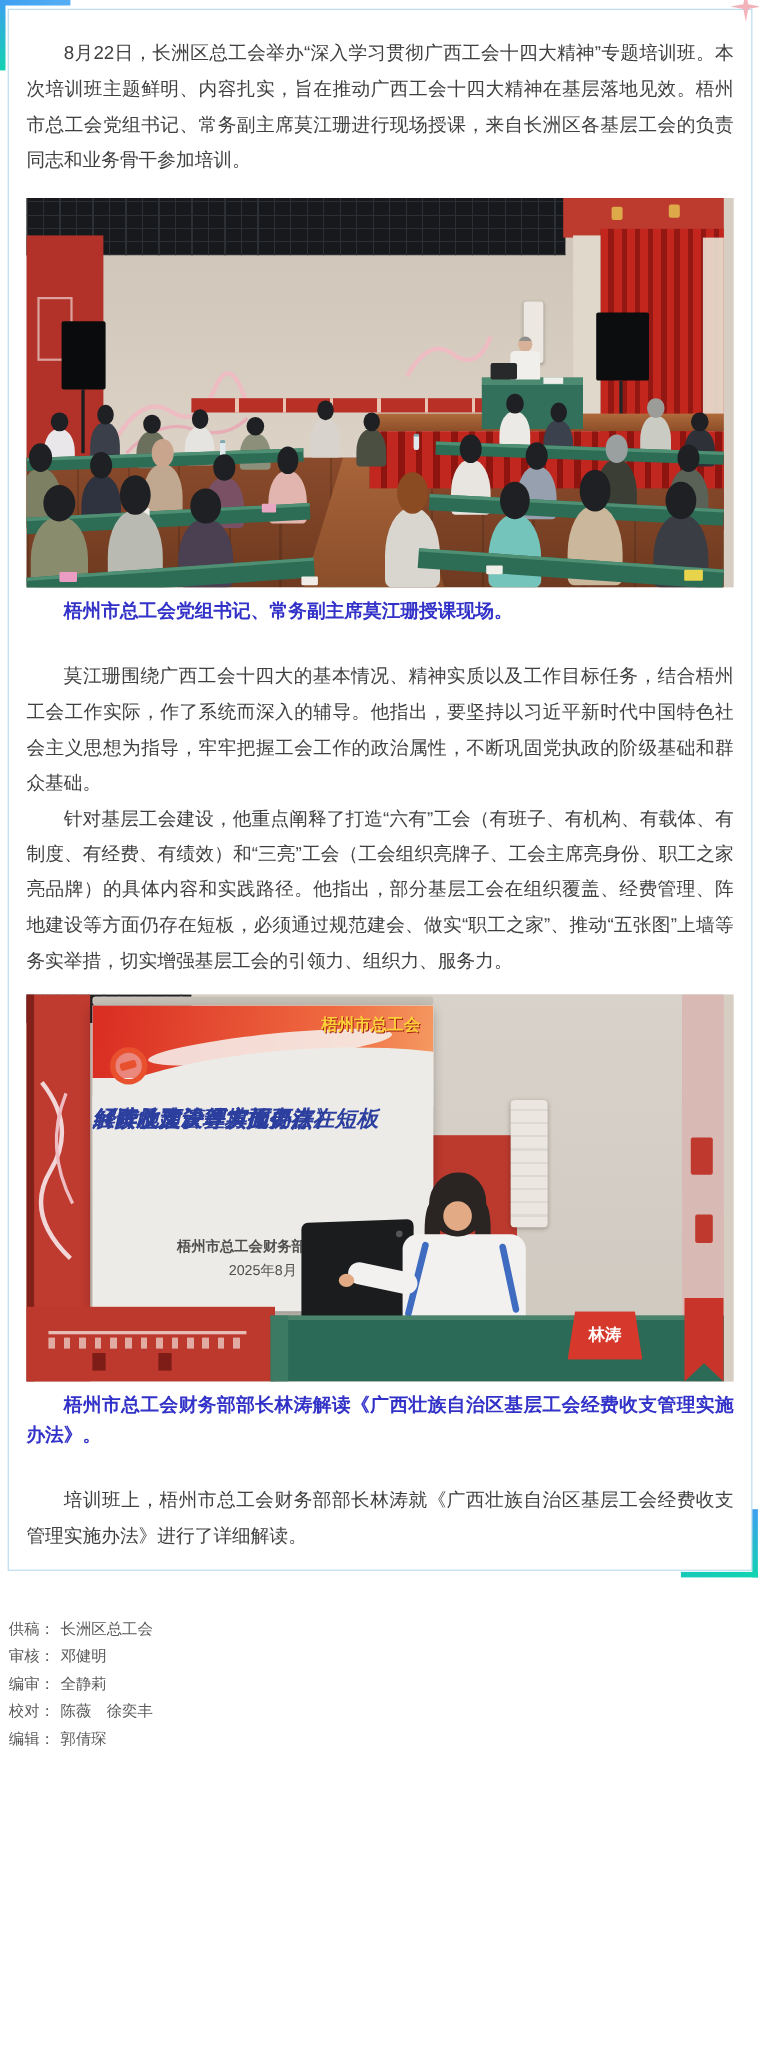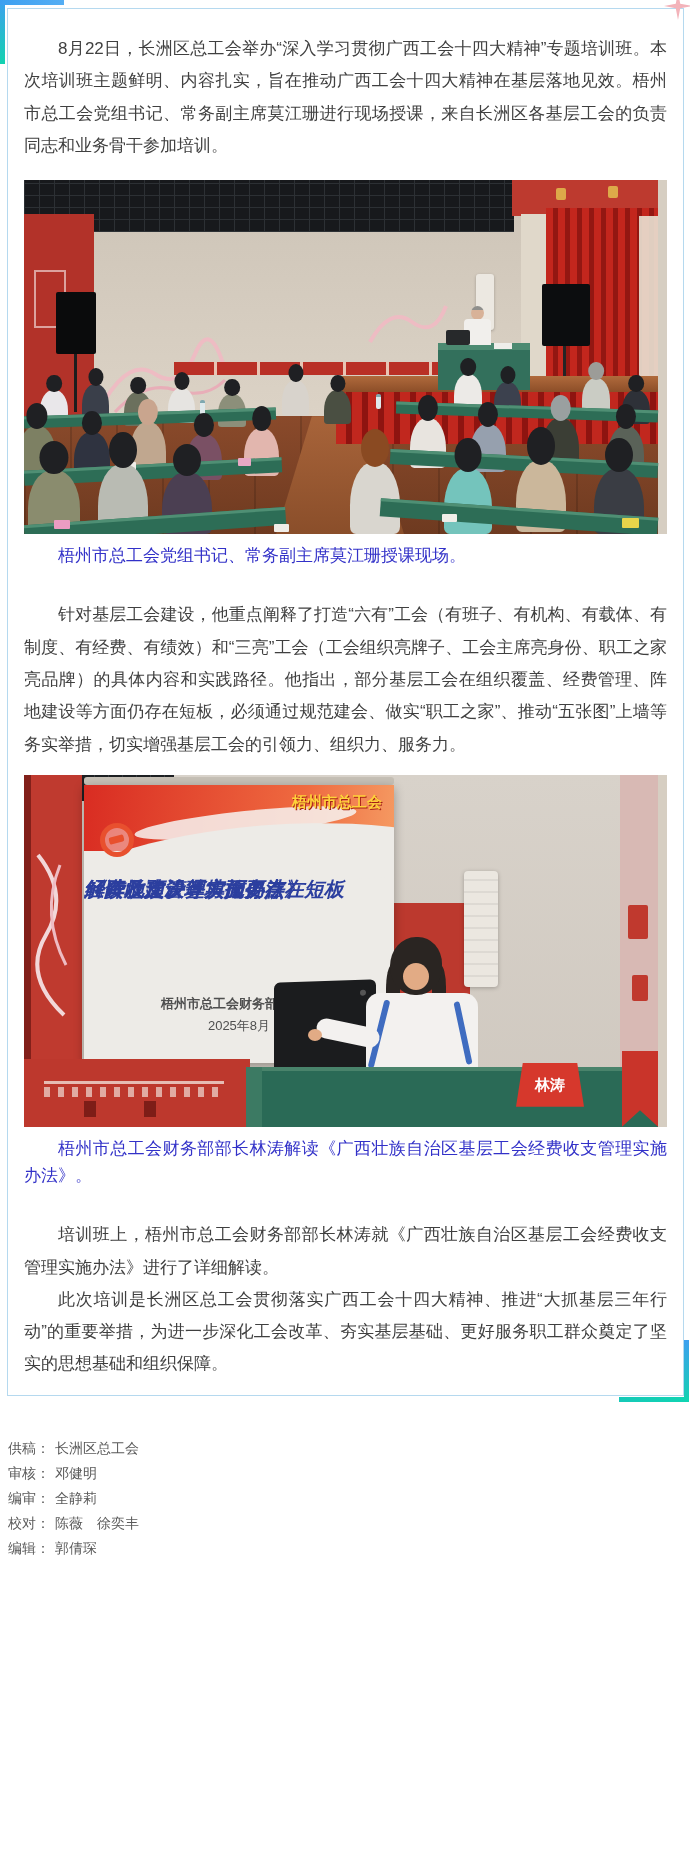--- a/index.html
+++ b/index.html
@@ -10,21 +10,21 @@
   .accent-tl{position:absolute;left:0;top:0;width:64px;height:64px;z-index:5;}
   .accent-tl .v{position:absolute;left:0;top:0;width:5px;height:64px;background:linear-gradient(#3da0f0,#12d2b0);}
   .accent-tl .h{position:absolute;left:0;top:0;width:64px;height:5px;background:linear-gradient(90deg,#3da0f0,#54aef4);}
   .sparkle{position:absolute;right:-2px;top:-8px;width:28px;height:28px;background:#f3b3ba;z-index:6;
     clip-path:polygon(50% 0,58% 42%,100% 50%,58% 58%,50% 100%,42% 58%,0 50%,42% 42%);}
   .accent-br-v{position:absolute;right:-6px;bottom:-7px;width:5px;height:62px;background:linear-gradient(#3da0f0,#12d2b0);}
   .accent-br-h{position:absolute;right:-6px;bottom:-7px;width:70px;height:5px;background:linear-gradient(90deg,#16c9b8,#10d4b2);}
 
   .frame{position:relative;margin:8px 6px 0 7px;border:1px solid #b5d9ef;background:#fff;padding:24px 16px 14px;}
   .para{margin:0;font-size:17px;line-height:1.9;color:#404040;text-indent:2em;text-align:justify;}
-  .caption{margin:8px 0 30px;font-size:17px;line-height:1.6;color:#3231c8;text-indent:2em;text-align:justify;}
+  .caption{margin:8px 0 30px;font-size:17px;line-height:1.6;color:#3231c8;text-indent:2em;text-align:justify;font-weight:bold;}
 
   .photo{position:relative;margin:18px 0 6px;width:100%;height:354px;overflow:hidden;background:#d6cec2;}
   .photo.second{margin-top:14px;height:352px;}
   .photo *{position:absolute;box-sizing:border-box;}
 
   
   .p1-ceiling{left:0;top:0;width:490px;height:52px;background:#17191c;
     background-image:repeating-linear-gradient(90deg,#2c3034 0 1px,transparent 1px 15px),
                      repeating-linear-gradient(0deg,#2c3034 0 1px,transparent 1px 12px);}
   .p1-banner{left:488px;top:0;width:146px;height:36px;background:#bd3a2f;}
@@ -223,20 +223,21 @@
       <div class="desk" style="left:0;top:336px;width:262px;height:18px;transform:rotate(-4deg);"></div>
       <div class="desk" style="left:356px;top:328px;width:278px;height:18px;transform:rotate(4deg);"></div>
       <div class="paper" style="left:30px;top:340px;width:16px;height:9px;background:#eb9cc2;"></div>
       <div class="paper" style="left:250px;top:344px;width:15px;height:8px;background:#f0ede8;"></div>
       <div class="paper" style="left:418px;top:334px;width:15px;height:8px;background:#f0eee8;"></div>
       <div class="paper" style="left:598px;top:338px;width:17px;height:10px;background:#e8d44a;"></div>
     </figure>
 
     <p class="caption">梧州市总工会党组书记、常务副主席莫江珊授课现场。</p>
 
+    <p class="para">莫江珊围绕广西工会十四大的基本情况、精神实质以及工作目标任务，结合梧州工会工作实际，作了系统而深入的辅导。他指出，要坚持以习近平新时代中国特色社会主义思想为指导，牢牢把握工会工作的政治属性，不断巩固党执政的阶级基础和群众基础。</p>
     <p class="para">针对基层工会建设，他重点阐释了打造“六有”工会（有班子、有机构、有载体、有制度、有经费、有绩效）和“三亮”工会（工会组织亮牌子、工会主席亮身份、职工之家亮品牌）的具体内容和实践路径。他指出，部分基层工会在组织覆盖、经费管理、阵地建设等方面仍存在短板，必须通过规范建会、做实“职工之家”、推动“五张图”上墙等务实举措，切实增强基层工会的引领力、组织力、服务力。</p>
 
     <figure class="photo second">
       <div class="p2-bg"></div>
       <div class="p2-ceil"></div>
       <div class="p2-leftwall"></div>
       <div class="p2-leftedge"></div>
       <svg class="gw" style="left:6px;top:70px;z-index:2;" width="50" height="200" viewBox="0 0 50 200">
         <path d="M8 10 Q40 50 16 90 T34 170" fill="none" stroke="#f2d7d9" stroke-width="4"></path>
         <path d="M30 20 Q10 70 36 120" fill="none" stroke="#eebcc3" stroke-width="3"></path>
@@ -280,21 +281,20 @@
       </div>
       <div class="p2-desk"></div>
       <div class="p2-deskcap"></div>
       <div class="p2-plate">林涛</div>
       <div class="p2-flag"></div>
     </figure>
 
     <p class="caption">梧州市总工会财务部部长林涛解读《广西壮族自治区基层工会经费收支管理实施办法》。</p>
 
     <p class="para">培训班上，梧州市总工会财务部部长林涛就《广西壮族自治区基层工会经费收支管理实施办法》进行了详细解读。</p>
-    <p class="para">此次培训是长洲区总工会贯彻落实广西工会十四大精神、推进“大抓基层三年行动”的重要举措，为进一步深化工会改革、夯实基层基础、更好服务职工群众奠定了坚实的思想基础和组织保障。</p>
 
     <i class="accent-br-v"></i>
     <i class="accent-br-h"></i>
   </div>
 
   <div class="credits">
     <p class="credit"><span>供稿：</span><span class="v">长洲区总工会</span></p>
     <p class="credit"><span>审核：</span><span class="v">邓健明</span></p>
     <p class="credit"><span>编审：</span><span class="v">全静莉</span></p>
     <p class="credit"><span>校对：</span><span class="v">陈薇　徐奕丰</span></p>

